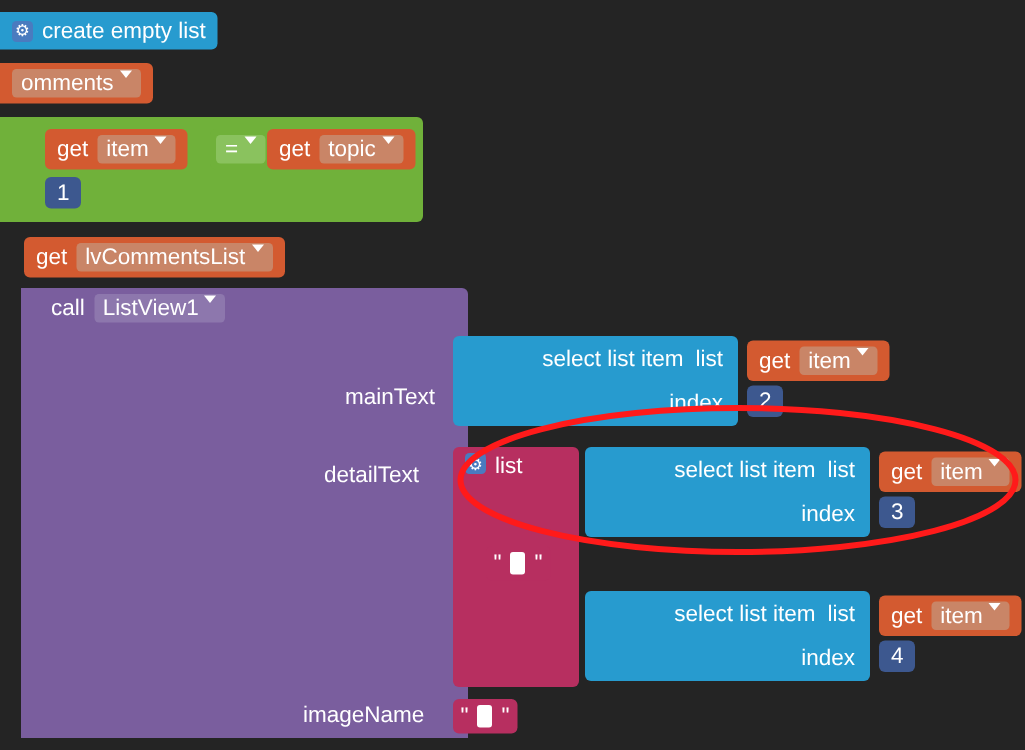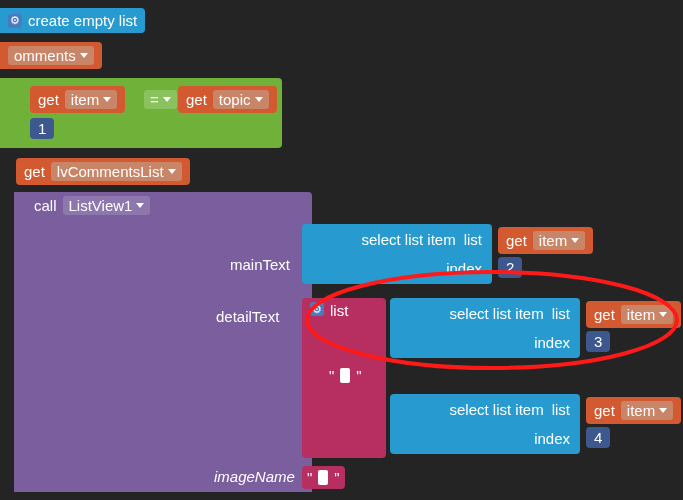--- a/index.html
+++ b/index.html
@@ -27,21 +27,21 @@
   .orange { background: #d35a30; }
   .green { background: #70b13a; }
   .purple { background: #7a5e9e; margin-left: 14px; }
   .magenta { background: #b72f60; }
   .darkblue { background: #3d588f; color:#fff; }
   .dropdown {
     background: #c98567;
     padding: 1px 6px;
     border-radius: 3px;
     display: inline-flex;
-    align-items: center;
+    align-items: flex-start;
     gap: 4px;
   }
   .dropdown.purp { background: #8d77ad; }
   .tri {
     width: 0; height: 0;
     border-left: 4px solid transparent;
     border-right: 4px solid transparent;
     border-top: 5px solid #fff;
     display: inline-block;
   }
@@ -194,21 +194,21 @@
   <span>get</span>
   <span class="dropdown">
     <span>item</span>
     <span class="tri"></span>
   </span>
 </div>
 <div class="block darkblue" style="top:427px; left:586px; padding:2px 8px;">
   <span>4</span>
 </div>
 
-<div style="position:absolute; top:468px; left:214px;font-style:italic;">
+<div style="position:absolute; top:468px; left:202px;">
   <span>imageName</span>
 </div>
 
 <div class="block magenta" style="top:466px; left:302px; padding:3px 5px;">
   <span>"</span>
   <span class="textbox"></span>
   <span>"</span>
 </div>
 
 <svg class="annotation" style="top:265px; left:300px;" width="385" height="110">

